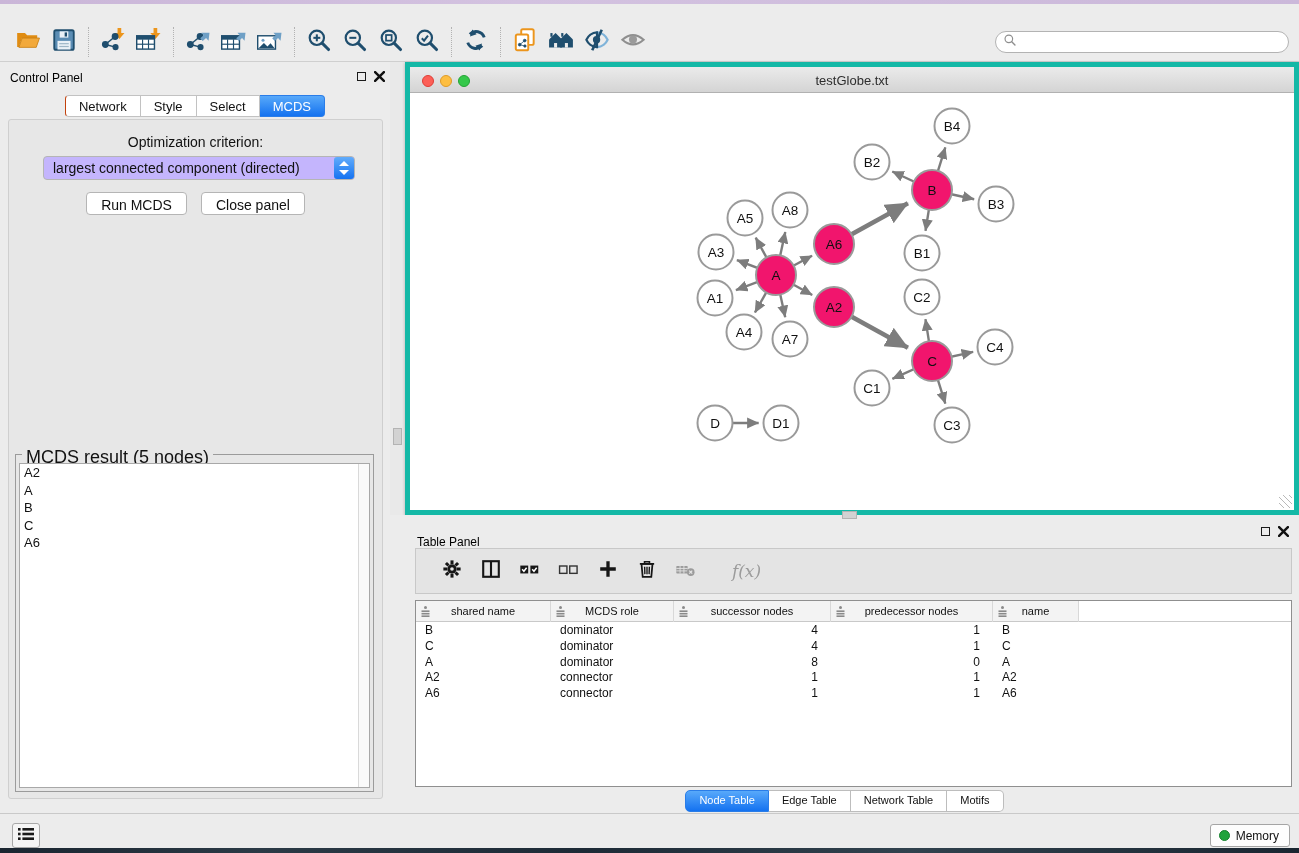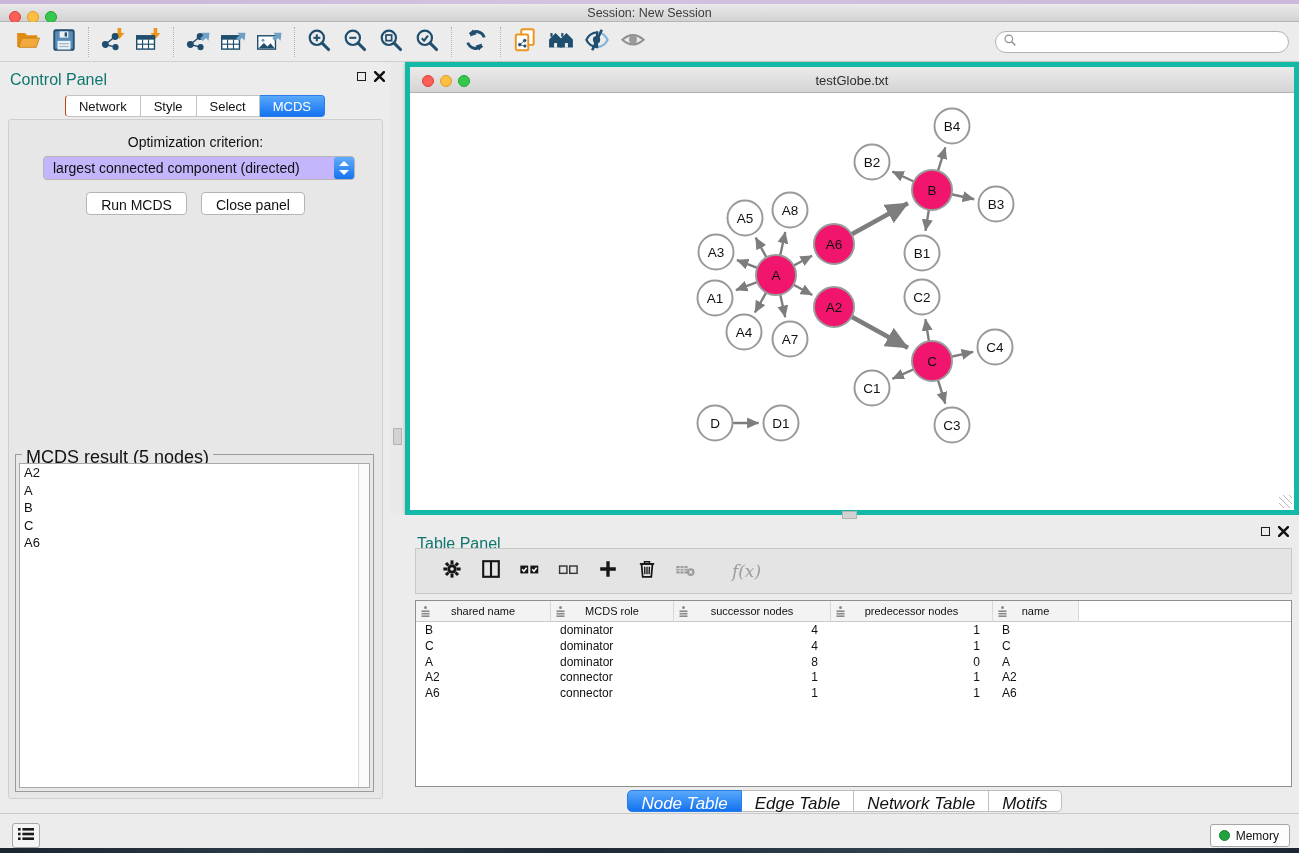--- a/index.html
+++ b/index.html
@@ -26,21 +26,21 @@
   .tb-btn { width:36px; height:32px; display:flex; align-items:center; justify-content:center; cursor:pointer; }
   .tb-sep { width:1px; height:30px; margin:0 6px; border-left:1px dotted #b2b2b2; }
   .searchbox { position:absolute; right:10px; top:9px; width:294px; height:22px; background:#fff; border:1px solid #b3b3b3; border-radius:12px; display:flex; align-items:center; padding-left:7px; }
   .searchbox input { border:none; outline:none; flex:1; height:18px; font-size:12px; background:transparent; margin-left:4px; }
 
   
   .main { position:absolute; top:62px; left:0; width:1299px; height:751px; background:#e9e9e9; }
 
   
   .control-panel { position:absolute; left:0; top:0; width:390px; height:751px; background:#ececec; }
-  .panel-title { position:absolute; left:10px; top:9px; font-size:16px; color:#0f766e; }
+  .panel-title { position:absolute; left:10px; top:9px; font-size:12px; color:#000000; }
   .win-icons { position:absolute; top:9px; display:flex; gap:8px; align-items:center; }
   .float-ic { width:9px; height:9px; border:1.4px solid #1a1a1a; background:transparent; display:inline-block; }
   .close-ic svg { display:block; }
   .cp-tabs { position:absolute; top:33px; left:0; width:100%; display:flex; justify-content:center; }
   .seg { display:flex; }
   .seg .tab { height:22px; padding:3px 13px 0 13px; background:#fff; border:1px solid #c2c2c2; border-left:none; font-size:13px; color:#111; cursor:pointer; }
   .seg .tab:first-child { border-left:1px solid #c2410c; border-radius:4px 0 0 4px; }
   .seg .tab:last-child { border-radius:0 4px 4px 0; }
   .seg .tab.selected { background:linear-gradient(#58a9fa,#1472f0); border-color:#2a7de8; color:#fff; }
 
@@ -93,44 +93,38 @@
   .data-table { position:absolute; left:25px; right:7px; top:85px; height:187px; background:#fff; border:1px solid #8f8f8f; overflow:hidden; }
   .dt-header { display:flex; height:21px; background:#f3f3f3; border-bottom:1px solid #c9c9c9; }
   .dt-hcell { position:relative; height:21px; border-right:1px solid #d8d8d8; font-size:11px; color:#111; text-align:center; padding-top:4px; }
   .dt-hcell .colicon { position:absolute; left:5px; top:5px; }
   .dt-hfill { flex:1; background:#fff; }
   .dt-row { display:flex; height:15.8px; font-size:12px; color:#111; }
   .dt-cell { padding-top:1px; white-space:nowrap; overflow:hidden; }
 
   .table-tabs { position:absolute; top:275px; left:0; width:100%; display:flex; justify-content:center; }
   .seg2 { display:flex; }
-  .seg2 .tab { height:22px; padding:3px 13px 0 13px; background:#fff; border:1px solid #bdbdbd; border-left:none; font-size:17px; color:#111; cursor:pointer;font-style:italic; }
+  .seg2 .tab { height:22px; padding:3px 13px 0 13px; background:#fff; border:1px solid #bdbdbd; border-left:none; font-size:11px; color:#111; cursor:pointer; }
   .seg2 .tab:first-child { border-left:1px solid #bdbdbd; border-radius:5px 0 0 5px; }
   .seg2 .tab:last-child { border-radius:0 5px 5px 0; }
   .seg2 .tab.selected { background:linear-gradient(#58a9fa,#1472f0); border-color:#2a7de8; color:#fff; }
 
   
   .statusbar { position:absolute; top:813px; left:0; width:100%; height:35px; background:#ececec; border-top:1px solid #c9c9c9; }
   .list-btn { position:absolute; left:12px; top:9px; width:28px; height:25px; background:#f5f5f5; border:1px solid #a8a8a8; border-radius:3px; display:flex; align-items:center; justify-content:center; cursor:pointer; }
   .memory-btn { position:absolute; right:9px; top:10px; height:23px; background:#fdfdfd; border:1px solid #a5a5a5; border-radius:3px; display:flex; align-items:center; padding:0 10px 0 8px; gap:6px; cursor:pointer; }
   .memory-dot { width:11px; height:11px; border-radius:50%; background:#1fa33c; border:1px solid #15812d; }
   .memory-btn span.lbl { font-size:12px; color:#111; }
 </style>
 </head>
 <body>
 
 <div class="screen">
   <div class="desktop-top"></div>
 
-  <div class="titlebar">
-    <span class="light red"></span>
-    <span class="light yellow"></span>
-    <span class="light green"></span>
-    <div class="title">Session: New Session</div>
-  </div>
 
   <div class="toolbar">
     <div class="tb-items" id="main-toolbar-items">
         <span class="tb-btn">
           <span><svg width="26" height="26" viewBox="0 0 24 24">
               <path d="M2 18.5 V5.5 h7.2 l2 2.2 h9.3 v2.8 H6.2 L3.6 18.5z" fill="#e08c12"></path>
               <path d="M3.6 18.8 L6.6 10.2 h16 l-3 8.6z" fill="#f2a93b" stroke="#c97f12" stroke-width="0.8"></path>
             </svg></span>
         </span>
         <span class="tb-btn">

